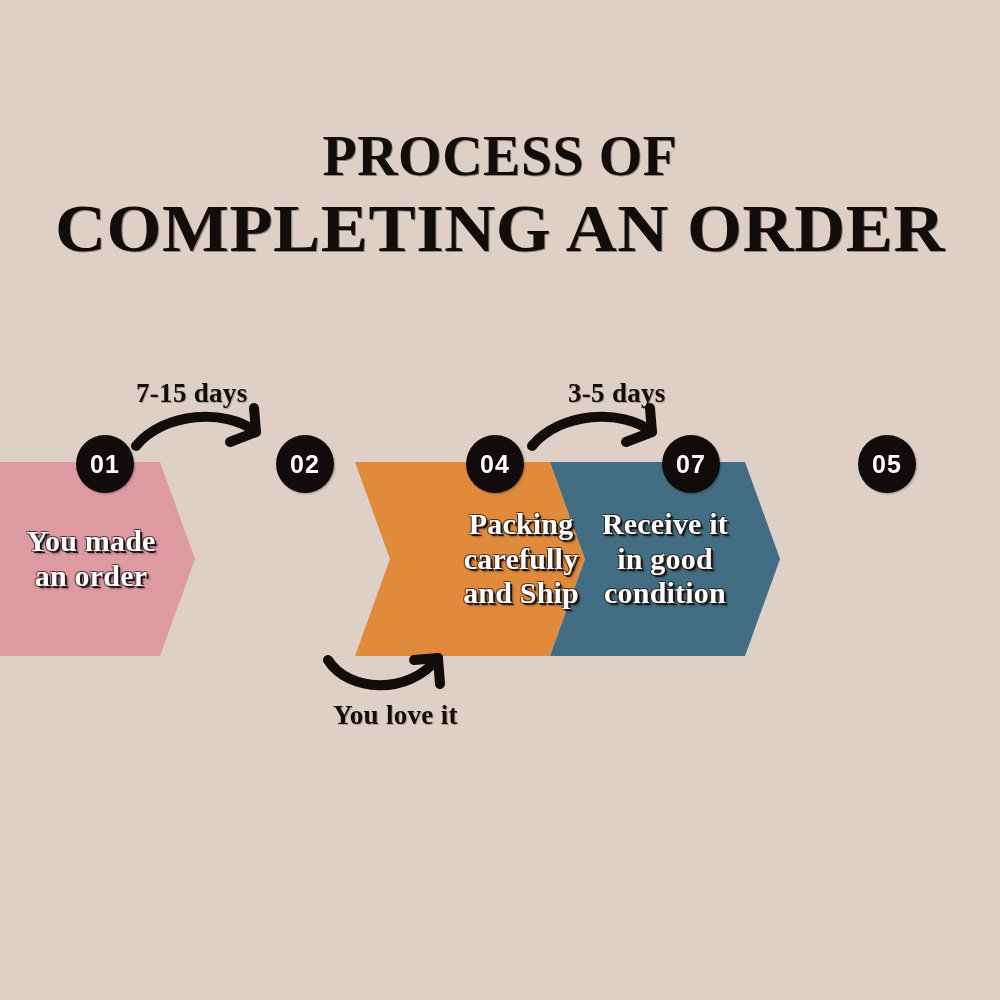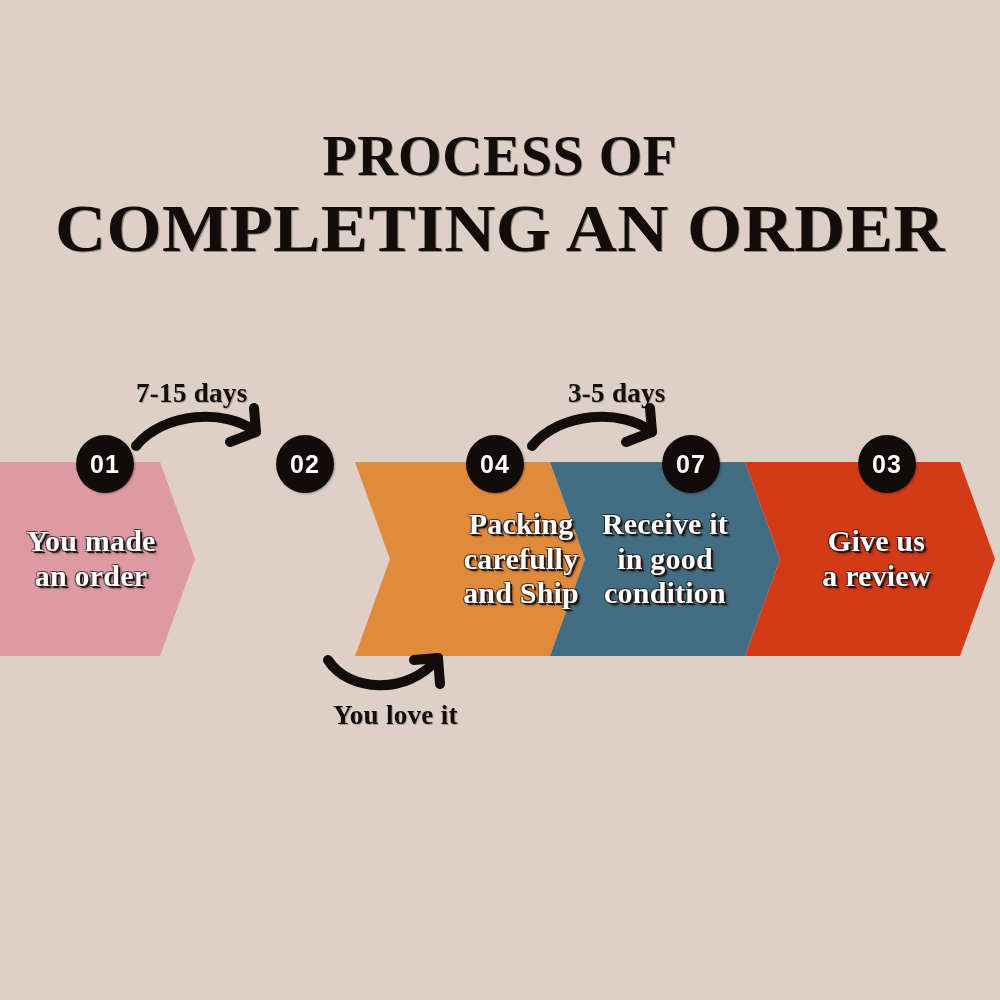--- a/index.html
+++ b/index.html
@@ -181,44 +181,37 @@
 
     <div class="step step-4">
       <svg class="shape" viewBox="0 0 230 194" preserveAspectRatio="none">
         <polygon points="0,0 195,0 230,97 195,194 0,194 35,97" fill="#426d82"></polygon>
       </svg>
       <div class="step-label">Receive it
 in good
 condition</div>
     </div>
 
-    <div class="step step-5">
-      <svg class="shape" viewBox="0 0 255 194" preserveAspectRatio="none">
-        <polygon points="0,0 215,0 250,97 215,194 0,194 35,97" fill="#d33a18"></polygon>
-      </svg>
-      <div class="step-label">Give us
-a review</div>
-    </div>
 
   </div>
 
   <div class="badge badge-1">
     <span>01</span>
   </div>
   <div class="badge badge-2">
     <span>02</span>
   </div>
   <div class="badge badge-3">
     <span>04</span>
   </div>
   <div class="badge badge-4">
     <span>07</span>
   </div>
   <div class="badge badge-5">
-    <span>03</span>
+    <span>05</span>
   </div>
 
   <div class="anno-text anno-top-1">7-15 days</div>
   <svg class="arrow-svg arrow-1" width="160" height="60" viewBox="0 0 160 60">
     <path d="M6 44 C 34 10, 96 6, 126 30" stroke="#120d0b" stroke-width="10" fill="none" stroke-linecap="round"></path>
     <path d="M126 30 L 124 6 M126 30 L 100 40" stroke="#120d0b" stroke-width="10" fill="none" stroke-linecap="round" stroke-linejoin="round"></path>
   </svg>
 
   <div class="anno-text anno-top-2">3-5 days</div>
   <svg class="arrow-svg arrow-2" width="160" height="60" viewBox="0 0 160 60">

